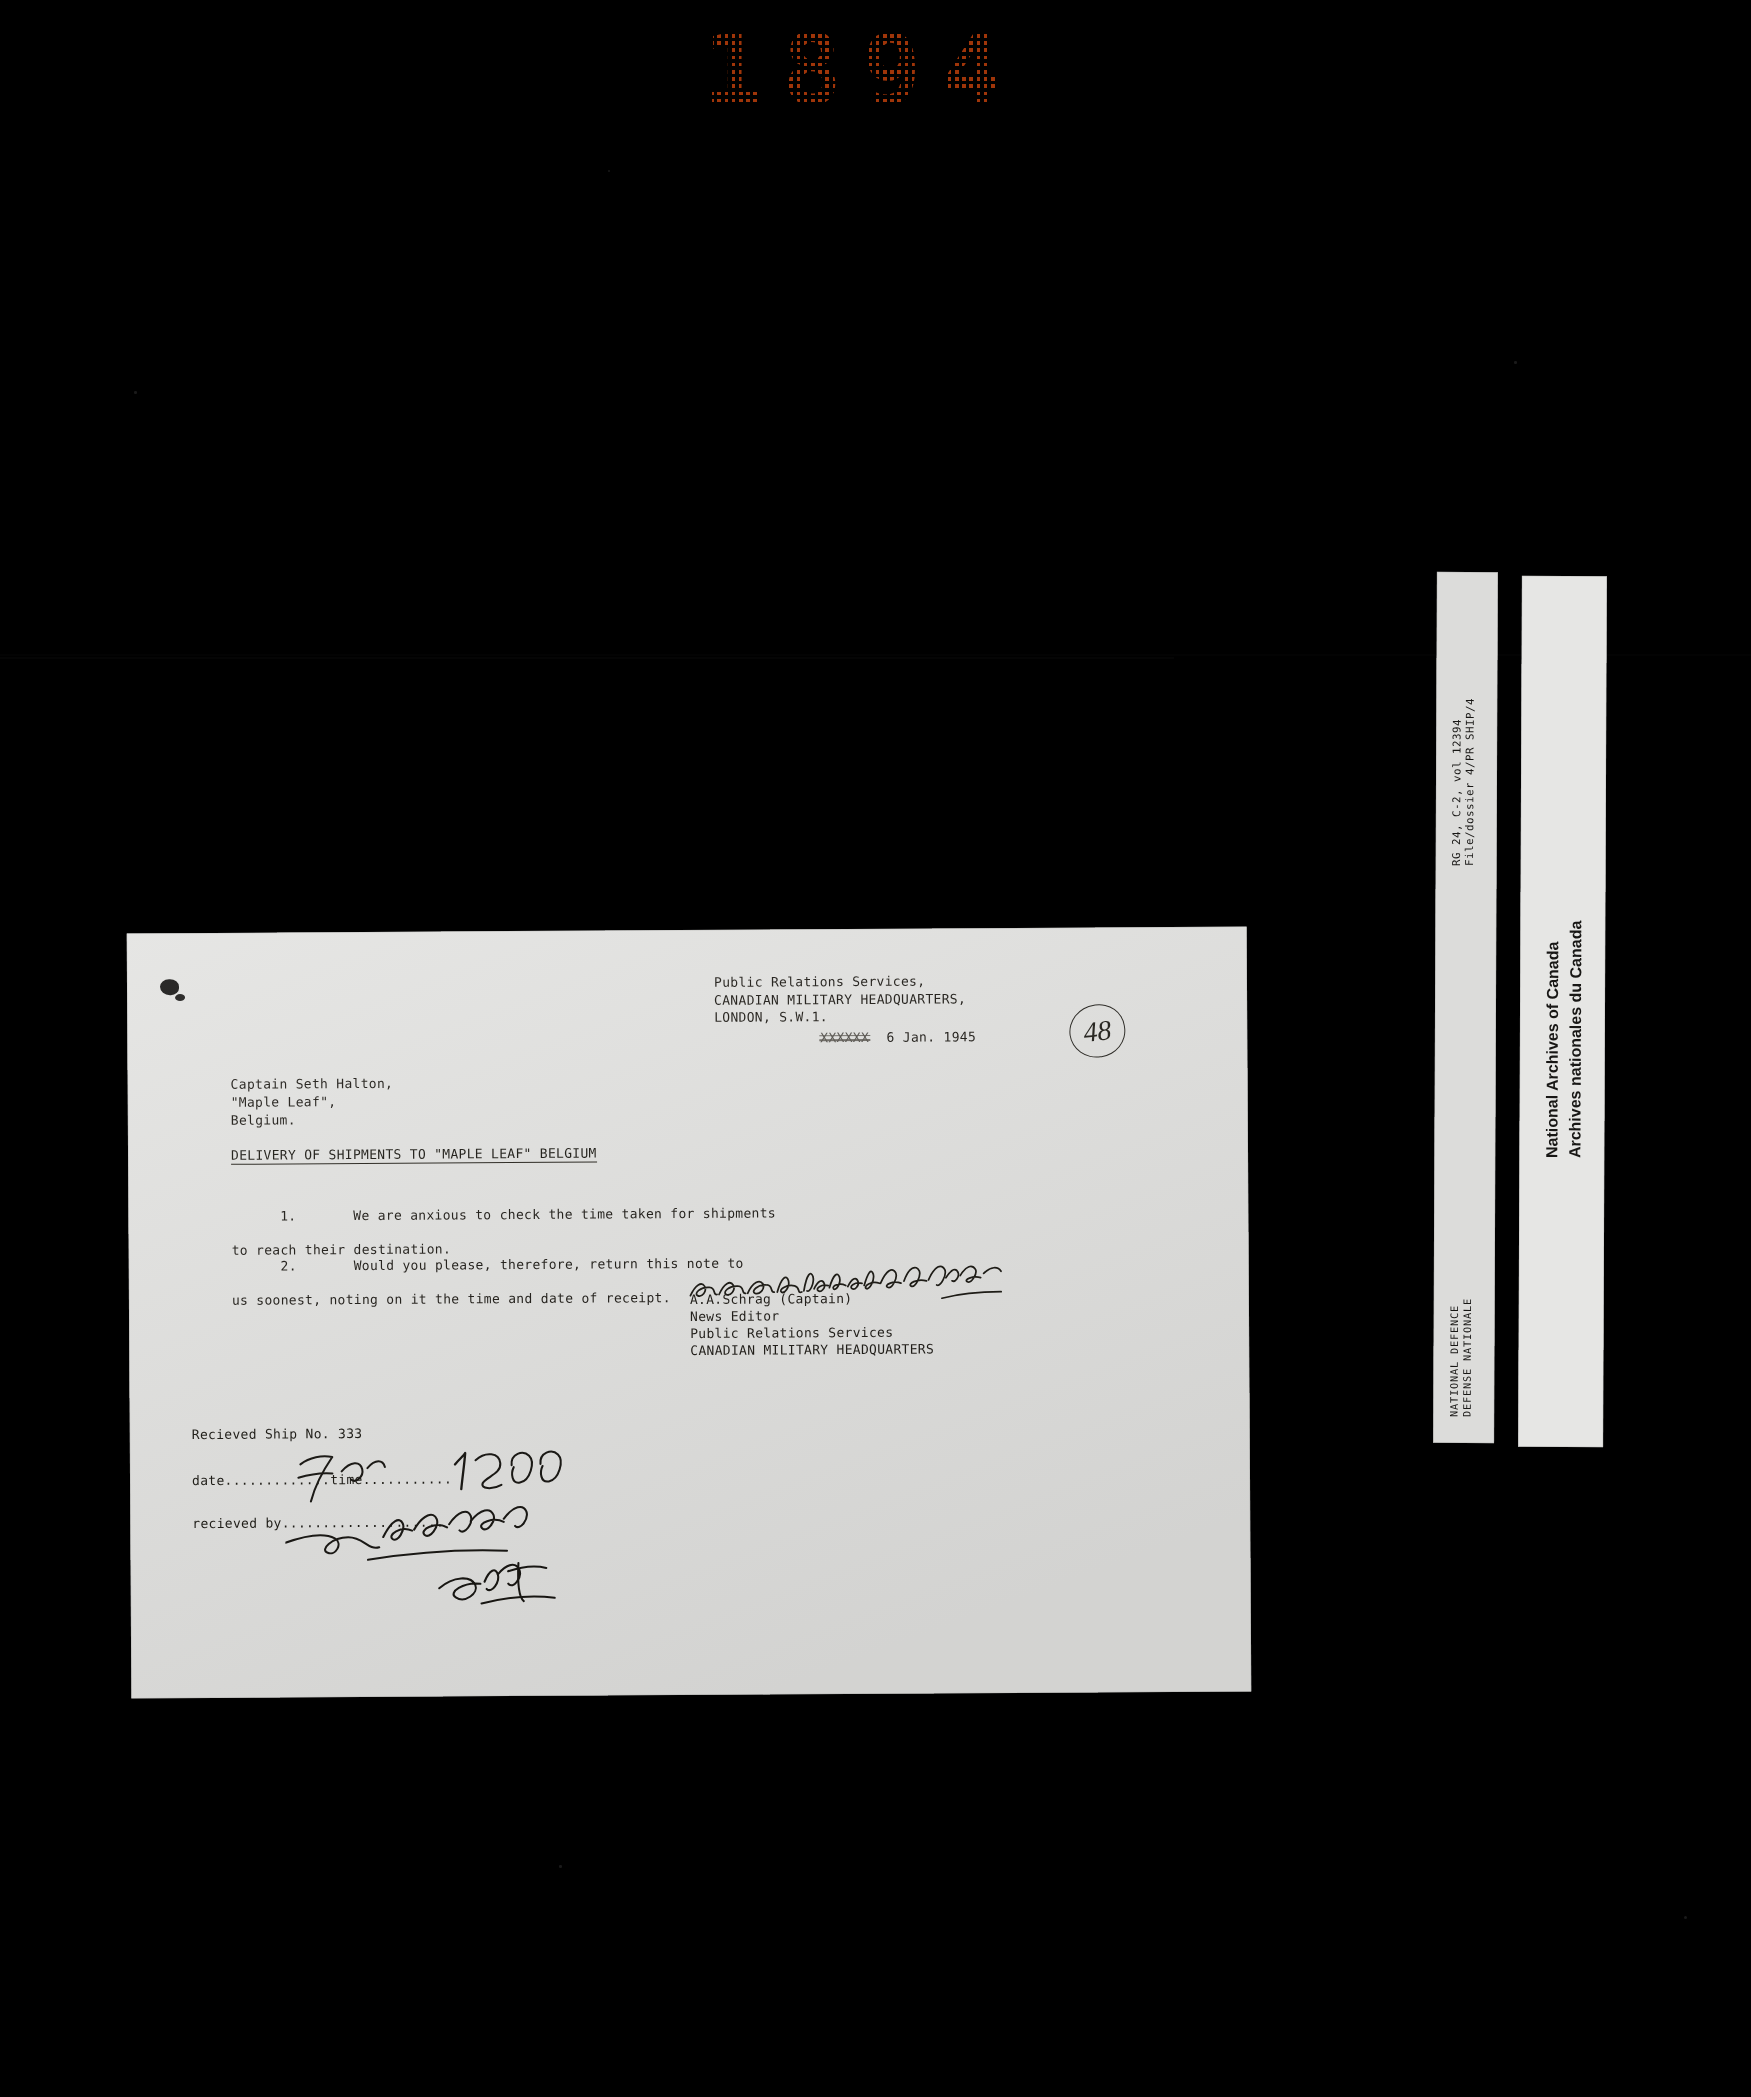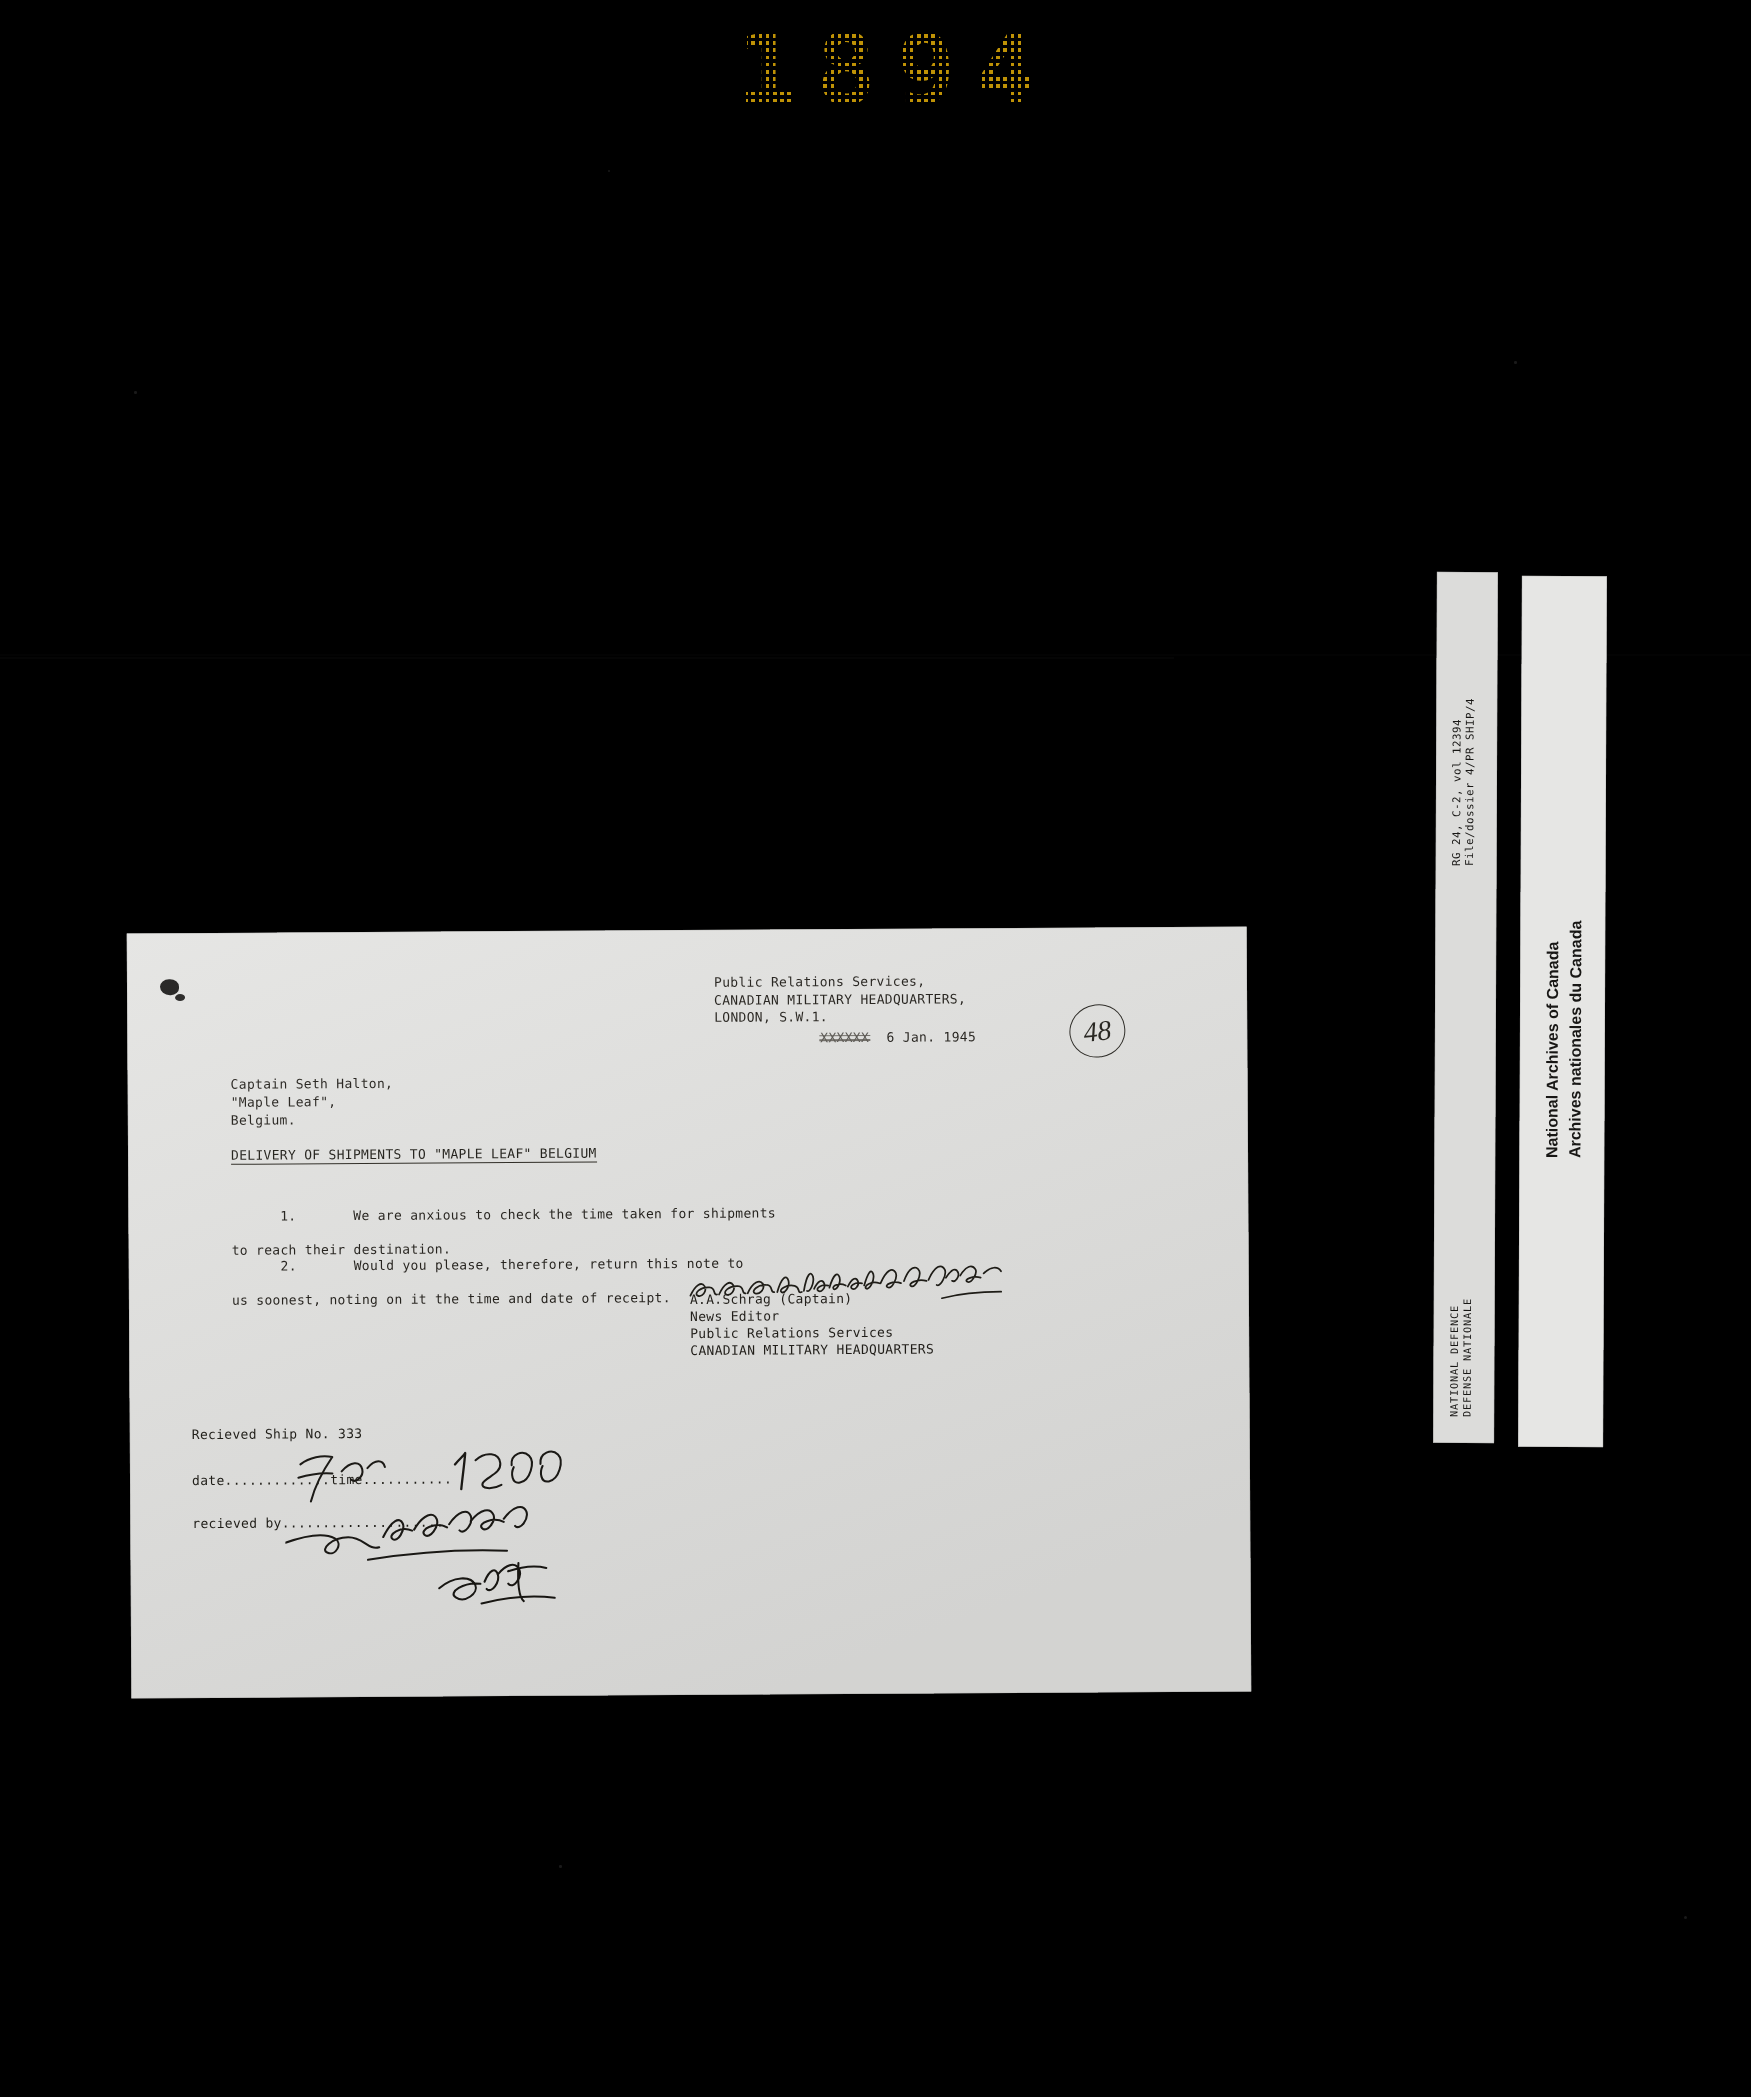--- a/index.html
+++ b/index.html
@@ -12,24 +12,24 @@
     height: 2097px;
     position: relative;
     overflow: hidden;
     font-family: "Liberation Sans", sans-serif;
   }
 
   
   #frame-number {
     position: absolute;
     top: 15.5px;
-    left: 737px;
+    left: 703px;
     width: 381px;
     height: 108px;
-    color: #eab308;
+    color: #c2410c;
     font-family: "DejaVu Sans Mono", monospace;
     font-size: 98px;
     letter-spacing: 20.6px;
     font-weight: 700;
     opacity: 0.82;
     
     -webkit-mask-image:
       repeating-linear-gradient(0deg, #000 0 3.6px, transparent 3.6px 7.2px),
       repeating-linear-gradient(90deg, #000 0 3.6px, transparent 3.6px 7.2px);
     mask-image:

